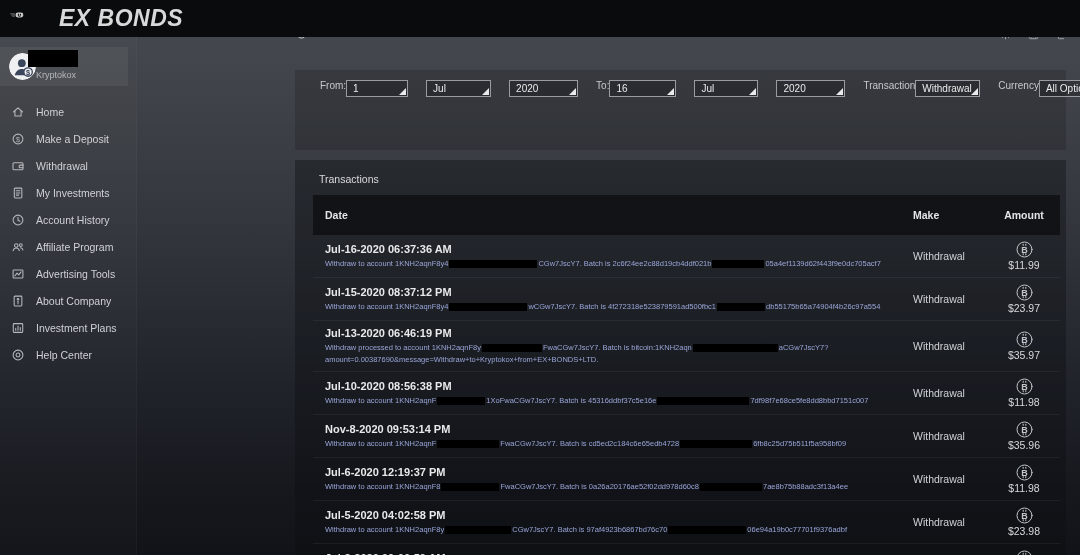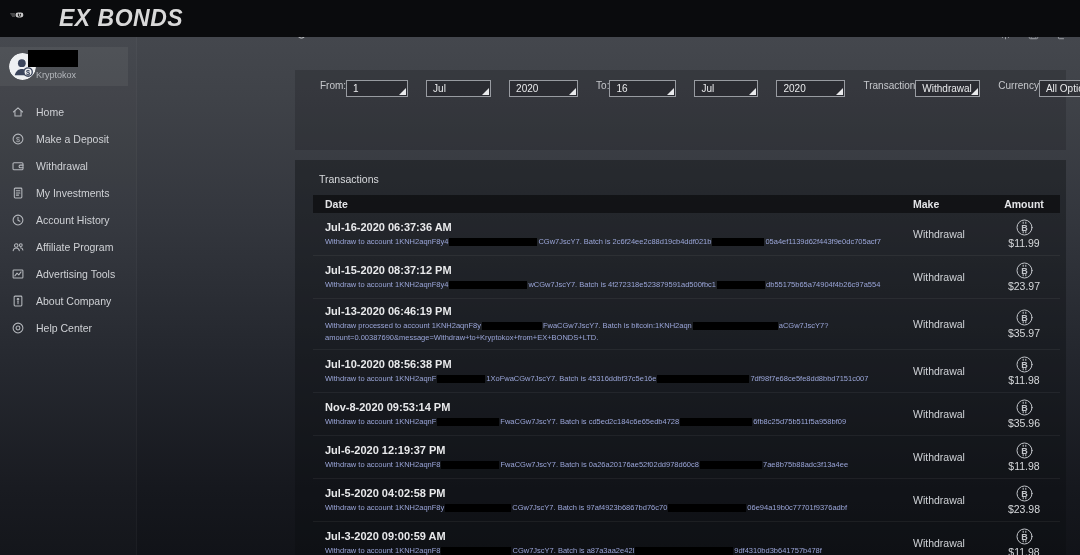--- a/index.html
+++ b/index.html
@@ -47,21 +47,21 @@
                 border-left:7px solid transparent; border-bottom:7px solid #e9eaec; }
   .w62{width:62px}.w65{width:65px}.w69{width:69px}.w67{width:67px}.w64{width:64px}.w84{width:84px}
   .upd-col { margin-left:26px; margin-right:0; }
   .update-btn { margin-top:16px; height:18px; background:#63666d; color:#f0f1f2; font-size:9.5px;
                 padding:0 9px; border:none; border-radius:2px; font-family:inherit; cursor:pointer; }
   
   .trans-panel { position:absolute; left:295px; top:160px; width:771px; bottom:0;
                  background:rgba(10,12,16,0.38); padding:10px 6px 0 12px; overflow:hidden; }
   .trans-title { font-size:10.5px; color:#d8dadd; margin:3px 0 10px 12px; }
   .tx-table { margin-left:6px; }
-  .tx-header { display:flex; background:rgba(0,0,0,0.5); height:18px; align-items:center;
+  .tx-header { display:flex; background:rgba(0,0,0,0.5); height:40px; align-items:center;
                font-weight:bold; font-size:10.5px; color:#e3e4e7; padding-left:12px; }
   .col-date { flex:1; } .col-type { width:75px; } .col-amount { width:72px; text-align:center; }
   .tx-row { display:flex; align-items:center; padding:6px 0 6px 12px; border-bottom:1px solid rgba(255,255,255,0.055); }
   .tx-main { flex:1; min-width:0; }
   .tx-date { font-size:11px; font-weight:bold; color:#e8e9eb; margin-bottom:3px; }
   .tx-detail { font-size:7.5px; color:var(--detail-color,#9aa5d8); line-height:1.55; }
   .redact { display:inline-block; height:8px; background:#000; vertical-align:middle; margin:0 1px; }
   .tx-type { width:75px; font-size:10.5px; color:#cfd2d6; }
   .tx-amount { width:72px; display:flex; flex-direction:column; align-items:center; }
   .btc { width:17px; height:17px; display:inline-flex; margin-bottom:1px; color:#c2c5ca; }
@@ -165,20 +165,29 @@
       </div>
       <div class="menu-item">
         <span class="mi-icon">
           <svg viewBox="0 0 16 16" fill="none" stroke="currentColor" stroke-width="1.2" stroke-linecap="round" stroke-linejoin="round">
             <rect x="3.6" y="2.4" width="8.8" height="11.2" rx="1"></rect>
             <circle cx="8" cy="6" r="0.9"></circle>
             <path d="M8 8.2v3"></path>
           </svg>
         </span>
         <span class="menu-label">About Company</span>
+      </div>
+      <div class="menu-item">
+        <span class="mi-icon">
+          <svg viewBox="0 0 16 16" fill="none" stroke="currentColor" stroke-width="1.2" stroke-linecap="round" stroke-linejoin="round">
+            <rect x="2.6" y="3" width="10.8" height="10" rx="1"></rect>
+            <path d="M5.4 10.6V8.2M8 10.6V5.8M10.6 10.6V7.4"></path>
+          </svg>
+        </span>
+        <span class="menu-label">Investment Plans</span>
       </div>
       <div class="menu-item">
         <span class="mi-icon">
           <svg viewBox="0 0 16 16" fill="none" stroke="currentColor" stroke-width="1.2" stroke-linecap="round" stroke-linejoin="round">
             <circle cx="8" cy="8" r="5.6"></circle>
             <circle cx="8" cy="8" r="2.2"></circle>
           </svg>
         </span>
         <span class="menu-label">Help Center</span>
       </div>

